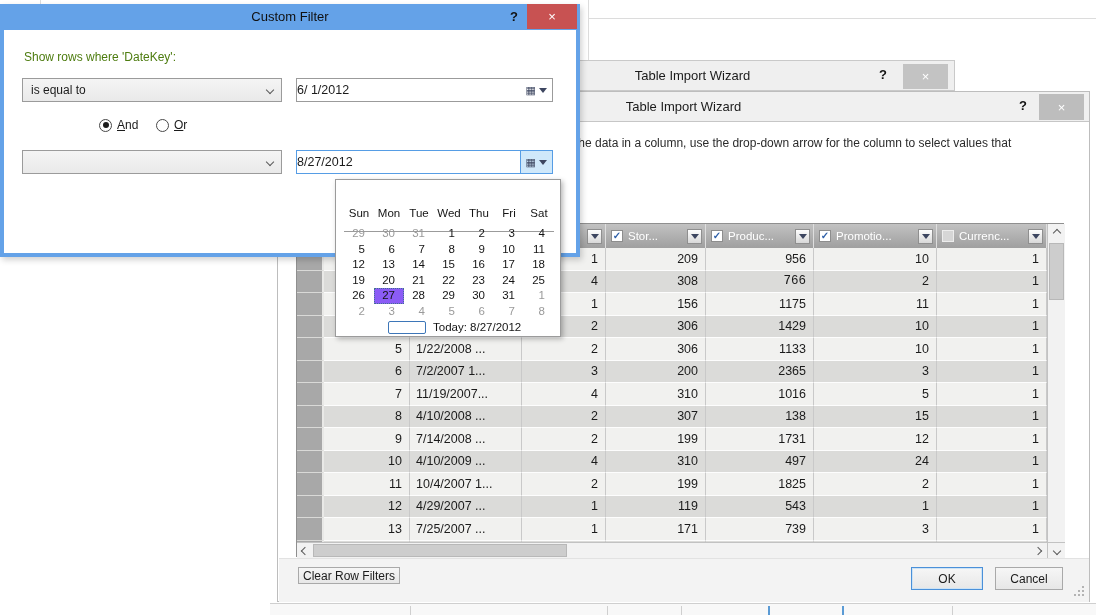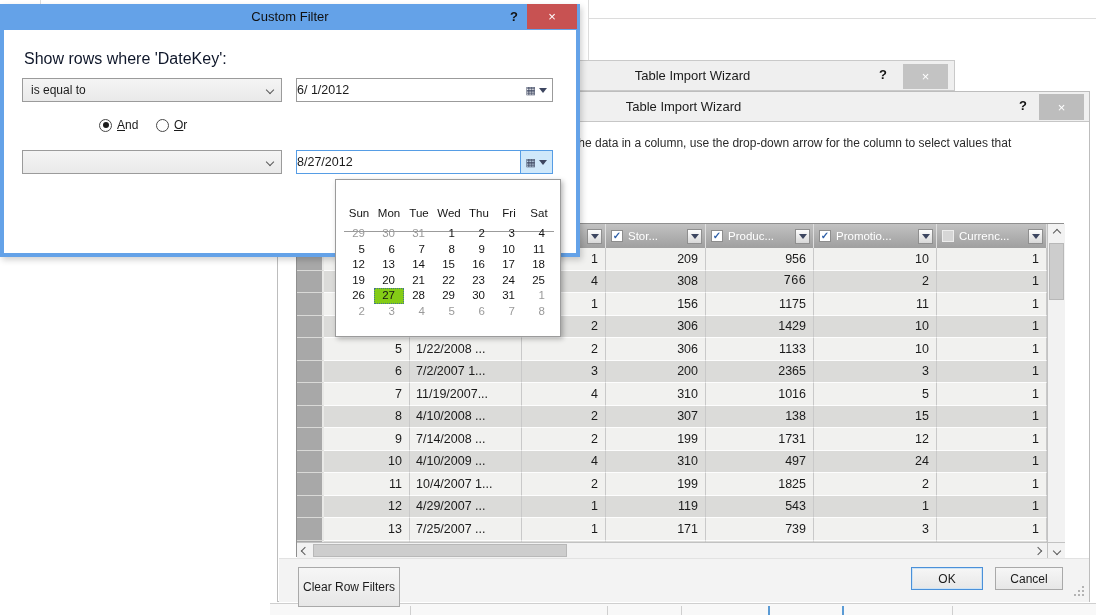--- a/index.html
+++ b/index.html
@@ -59,21 +59,21 @@
   #hsb{position:absolute;left:0;top:318px;width:750px;height:16px;background:#f2f2f2;border-top:1px solid #c2c2c2}
   #hthumb{position:absolute;left:16px;top:1px;width:254px;height:13px;background:#cdcdcd;border:1px solid #b8b8b8}
   #sb-corner{position:absolute;left:750px;top:318px;width:18px;height:16px;background:#f2f2f2;border-left:1px solid #c2c2c2;border-top:1px solid #c2c2c2}
 
   
   #cf{left:0;top:4px;width:580px;height:253px;background:#64a2e8;z-index:3;box-shadow:2px 3px 6px rgba(0,0,0,.18)}
   #cf .titlebar{position:absolute;left:0;top:0;width:100%;height:26px}
   #cf .dtitle{position:absolute;left:0;right:0;top:0;height:32px;line-height:26px;text-align:center;font-size:13px;color:#101010}
   #cf-close{left:527px;top:0;width:50px;height:25px;background:#c85252;color:#fff;font-size:13px;display:flex;align-items:center;justify-content:center}
   #cf-body{position:absolute;left:4px;top:26px;right:4px;bottom:4px;background:#fff}
-  .field-label{font-size:16px;color:#0f172a}
+  .field-label{font-size:12px;color:#4d7c0f}
   .combo{display:flex;align-items:center;padding:0 8px;background:linear-gradient(#f4f4f4,#e9e9e9);
          border:1px solid #9b9b9b;font-size:12px;color:#1b1b1b}
   .combo .chev{margin-left:auto}
   .datefield{display:flex;align-items:center;background:#fff;border:1px solid #9b9b9b;font-size:12.5px;padding-left:0}
   .datefield.focused{border-color:#569de5}
   .cal-btn{margin-left:auto;height:100%;display:flex;align-items:center;gap:3px;padding:0 5px}
   .datefield.focused .cal-btn{background:#cfe8fa;border-left:1px solid #569de5}
   .grid-glyph{font-size:11px;color:#3d4660;line-height:11px}
   .radio{width:13px;height:13px;border:1px solid #484848;border-radius:50%;background:#fff;
          display:flex;align-items:center;justify-content:center;flex:none}
@@ -90,21 +90,21 @@
   #cal-month{flex:1;text-align:center;font-size:12px;color:#141414}
   .nav-tri{width:0;height:0;border-top:5px solid transparent;border-bottom:5px solid transparent}
   .nav-tri.prev{border-right:6px solid #3a3a3a;margin-left:10px}
   .nav-tri.next{border-left:6px solid #3a3a3a;margin-right:10px}
   #cal-days{position:absolute;left:8px;top:27px;width:210px;display:flex;border-bottom:1px solid #9b9b9b;padding-bottom:12px}
   .dn{width:30px;text-align:center;color:#141414}
   #cal-grid{position:absolute;left:8px;top:46px;width:210px}
   .wk{display:flex;height:15.5px}
   .dc{width:30px;text-align:right;padding-right:9px;color:#141414;line-height:15.5px}
   .dc.m{color:#9a9a9a}
-  .dc.sel{background:#84cc16;outline:1px dotted #41738f;outline-offset:-1px;color:#141414}
+  .dc.sel{background:#8b5cf6;outline:1px dotted #41738f;outline-offset:-1px;color:#141414}
   #cal-foot{position:absolute;left:0;top:139px;width:100%;height:16px;display:flex;align-items:center}
   #today-box{width:38px;height:13px;border:1px solid #3d76b8;border-radius:2px;margin-left:52px}
   #today-label{margin-left:7px;color:#141414}
 </style>
 </head>
 <body>
 
 <div id="stage">
 
   <div class="abs bg-line" style="left:40px;top:0;width:1px;height:4px"></div>
@@ -330,21 +330,21 @@
         <div id="hthumb"></div>
         <div class="abs sbtn" style="left:733px;top:0;width:16px;height:15px">
             <span class="chev right"></span>
           </div>
       </div>
       <div id="sb-corner">
           <span class="chev down"></span>
         </div>
     </div>
 
-    <button class="abs btn" style="left:20px;top:475px;width:102px;height:40px">Clear Row Filters</button>
+    <button class="abs btn" style="left:20px;top:475px;width:102px;height:17px">Clear Row Filters</button>
     <button class="abs btn default" style="left:633px;top:475px;width:72px;height:23px">OK</button>
     <button class="abs btn" style="left:717px;top:475px;width:68px;height:23px">Cancel</button>
     <div class="abs grip" style="right:5px;bottom:5px"></div>
   </div>
 
   <div class="abs" style="left:270px;top:603px;width:826px;height:12px;background:#f8f8f8;border-top:1px solid #cfcfcf">
     <div class="abs" style="left:140px;top:2px;width:1px;height:10px;background:#cfcfcf"></div>
     <div class="abs" style="left:337px;top:2px;width:1px;height:10px;background:#cfcfcf"></div>
     <div class="abs" style="left:411px;top:2px;width:1px;height:10px;background:#cfcfcf"></div>
     <div class="abs" style="left:498px;top:2px;width:2px;height:10px;background:#5b9bd5"></div>
@@ -457,15 +457,19 @@
         <div class="wk">
           <span class="dc m">2</span>
           <span class="dc m">3</span>
           <span class="dc m">4</span>
           <span class="dc m">5</span>
           <span class="dc m">6</span>
           <span class="dc m">7</span>
           <span class="dc m">8</span>
         </div>
       </div>
+    <div id="cal-foot">
+      <span id="today-box"></span>
+      <span id="today-label">Today: 8/27/2012</span>
+    </div>
   </div>
 
 </div>
 
 </body></html>

